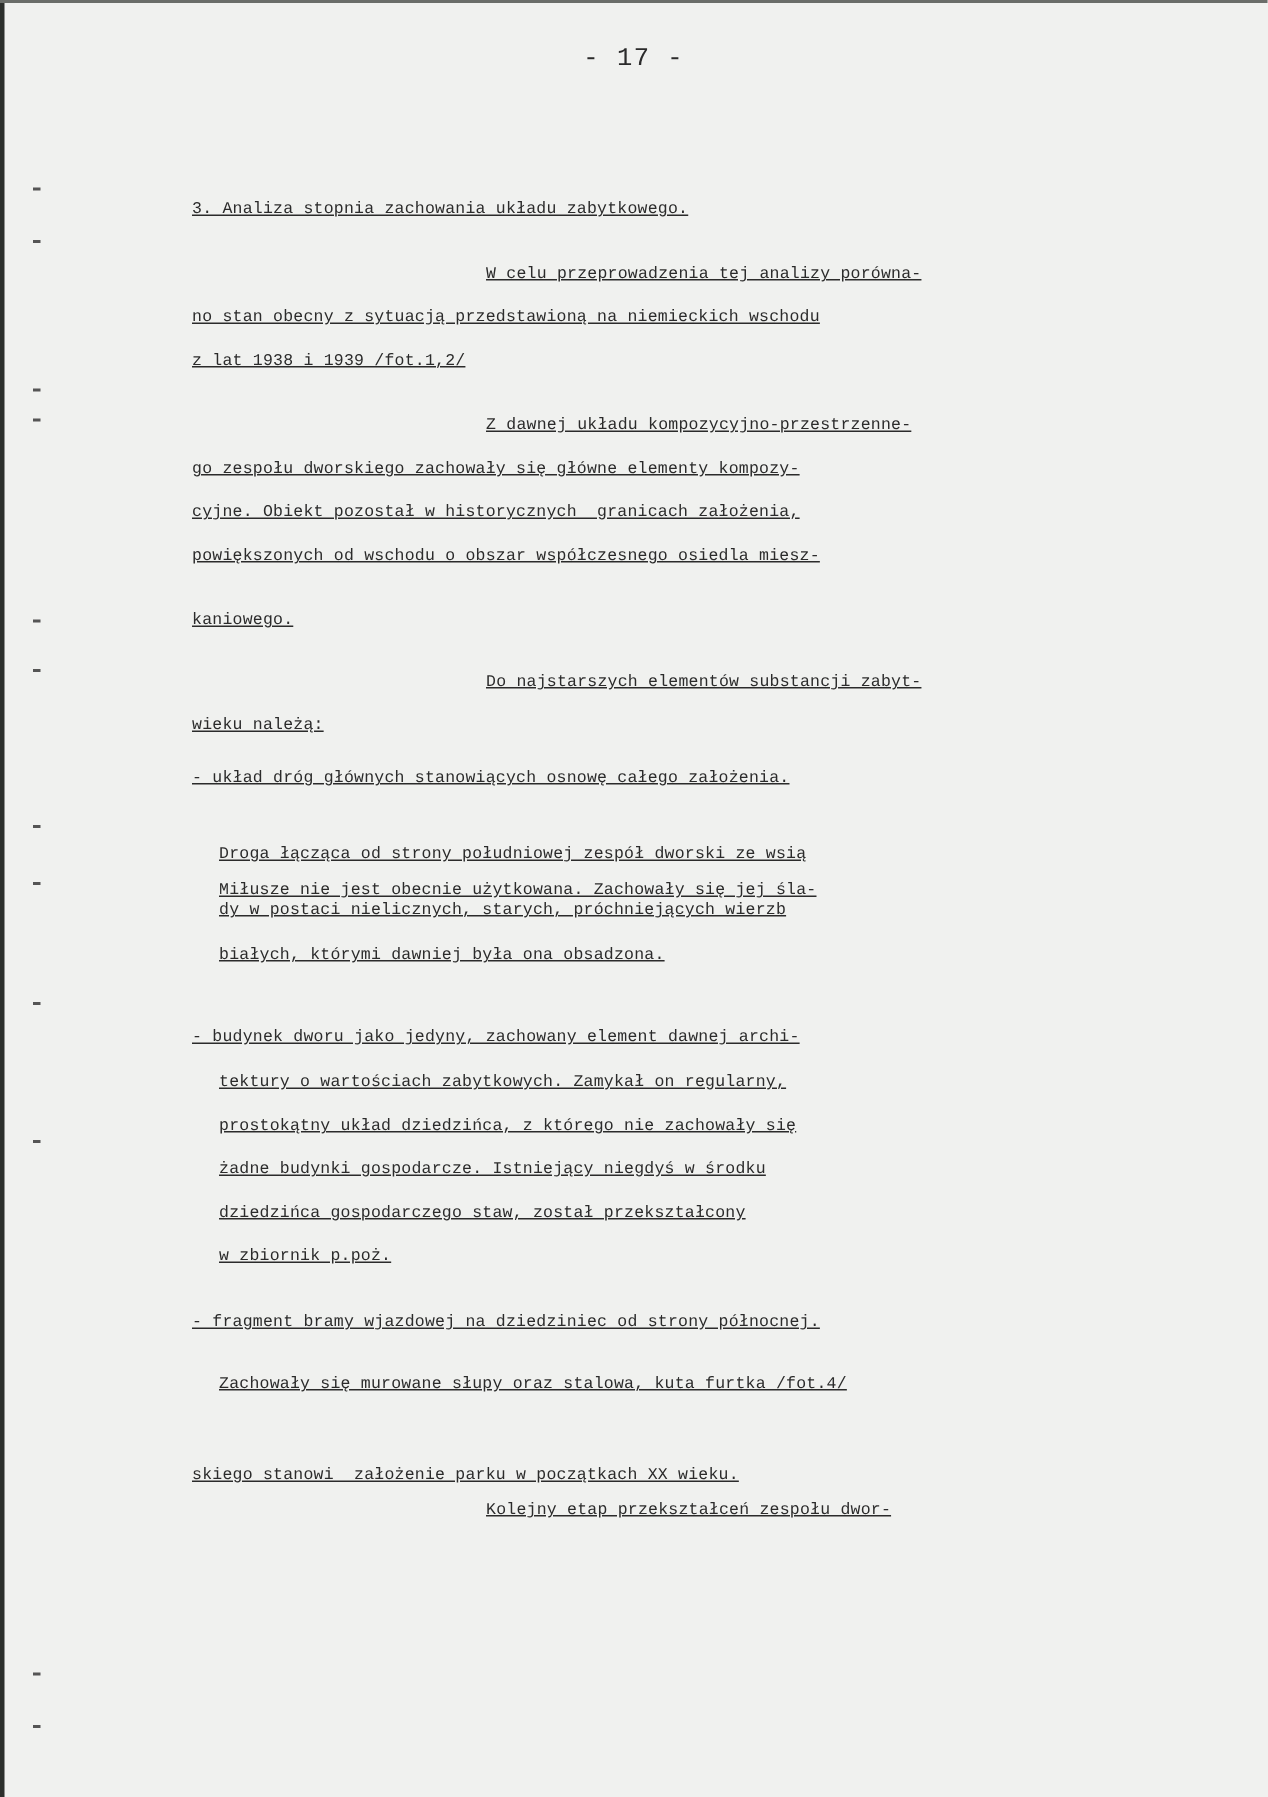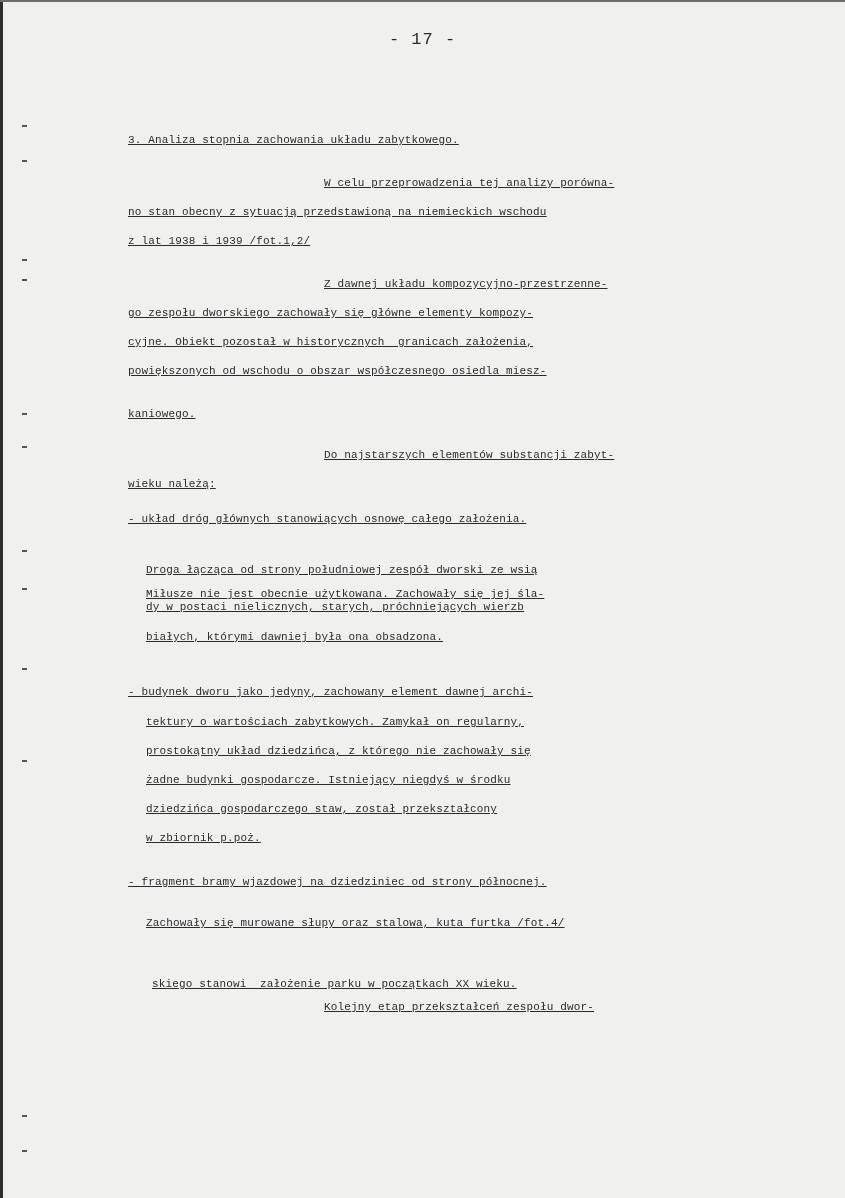--- a/index.html
+++ b/index.html
@@ -71,14 +71,14 @@
     <div class="line" style="left: 146px; top: 631px; text-align: right;">białych, którymi dawniej była ona obsadzona.</div>
     <div class="line" style="left: 128px; top: 686px;">- budynek dworu jako jedyny, zachowany element dawnej archi-</div>
     <div class="line" style="left: 146px; top: 716px;">tektury o wartościach zabytkowych. Zamykał on regularny,</div>
     <div class="line" style="left: 146px; top: 745px;">prostokątny układ dziedzińca, z którego nie zachowały się</div>
     <div class="line" style="left: 146px; top: 774px;">żadne budynki gospodarcze. Istniejący niegdyś w środku</div>
     <div class="line" style="left: 146px; top: 803px;">dziedzińca gospodarczego staw, został przekształcony</div>
     <div class="line" style="left: 146px; top: 832px;">w zbiornik p.poż.</div>
     <div class="line" style="left: 128px; top: 876px;">- fragment bramy wjazdowej na dziedziniec od strony północnej.</div>
     <div class="line" style="left: 146px; top: 905px; margin-top: 12px;">Zachowały się murowane słupy oraz stalowa, kuta furtka /fot.4/</div>
     <div class="line" style="left: 324px; top: 1001px;">Kolejny etap przekształceń zespołu dwor-</div>
-    <div class="line" style="left: 128px; top: 978px; margin-left: 24px;">skiego stanowi  założenie parku w początkach XX wieku.</div>
+    <div class="line" style="left: 128px; top: 978px;">skiego stanowi  założenie parku w początkach XX wieku.</div>
   </div>
 
 </body></html>

